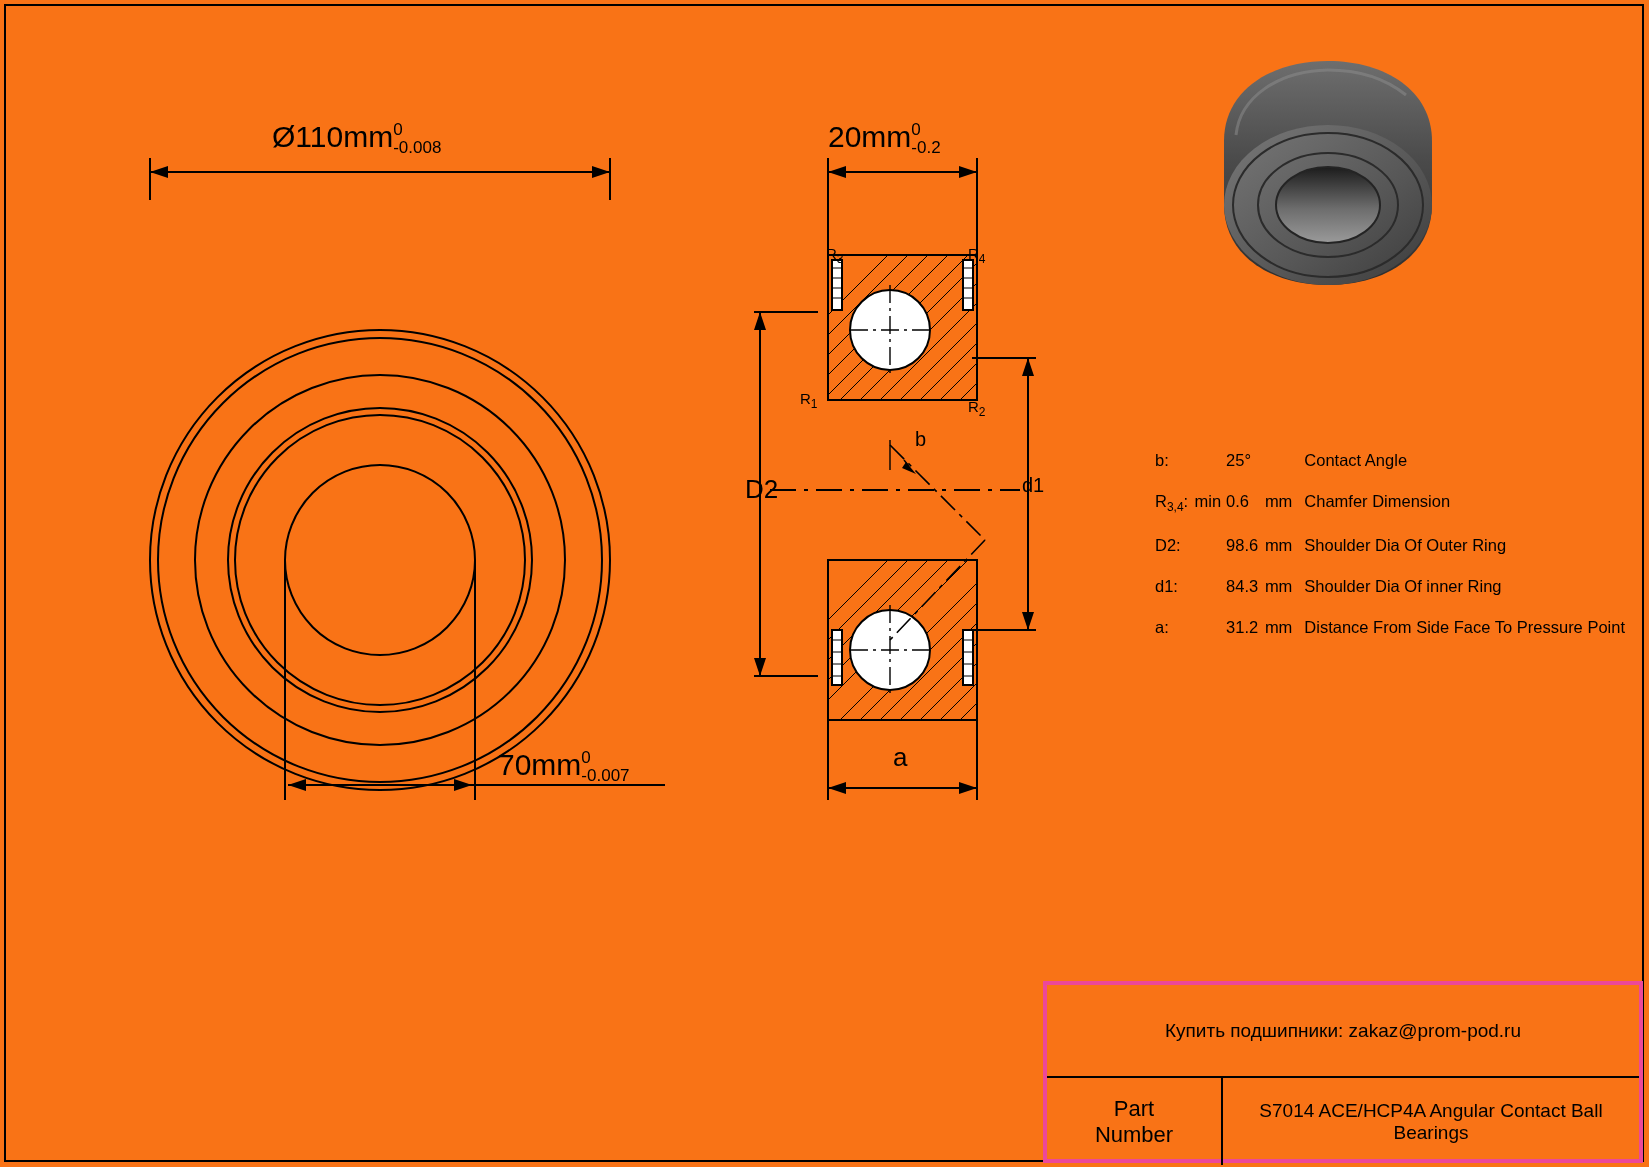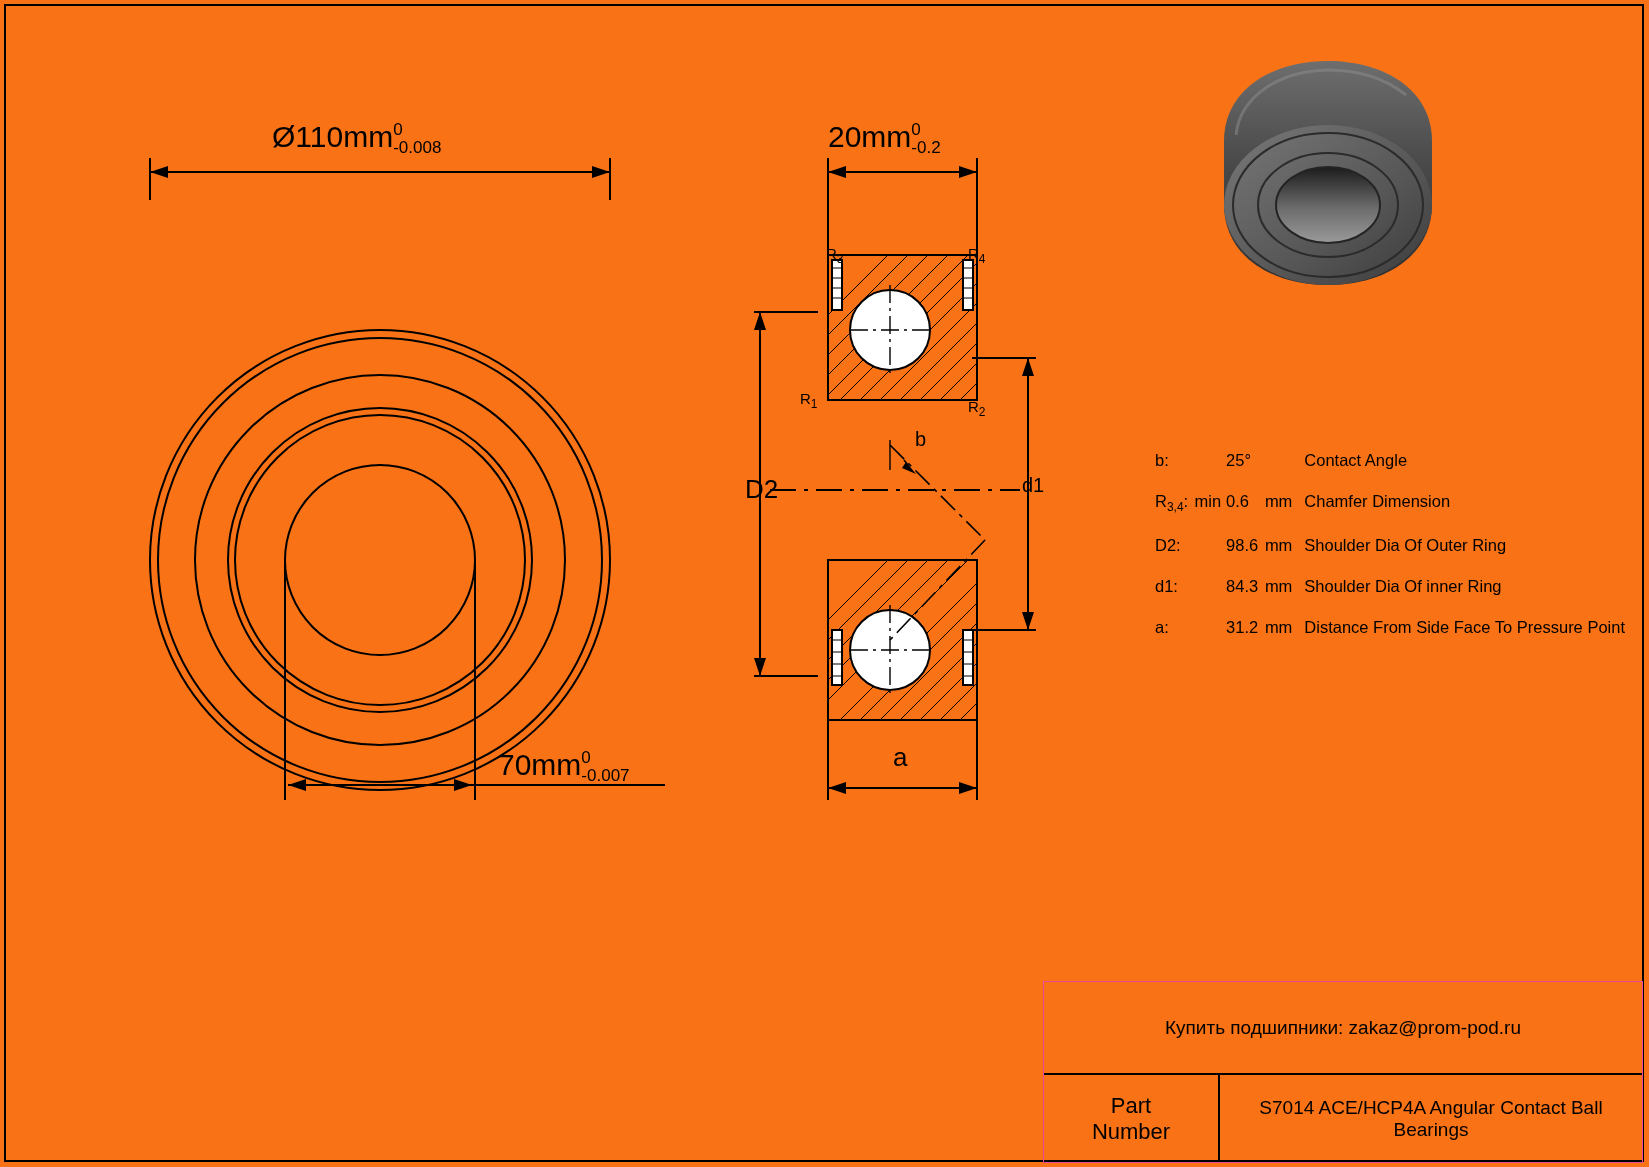--- a/index.html
+++ b/index.html
@@ -67,21 +67,21 @@
   .col-desc { text-align: left; white-space: normal; }
   .sub { font-size: 12px; vertical-align: sub; }
 
   
   .title-block {
     position: absolute;
     left: 1043px;
     top: 981px;
     width: 600px;
     height: 182px;
-    border: 1px solid #ec4899;
+    border: 4px solid #ec4899;
     box-sizing: border-box;
   }
   .tb-row1 {
     position: absolute;
     left: 0; top: 0;
     width: 100%;
     height: 93px;
     border-bottom: 2px solid #000000;
     box-sizing: border-box;
     display: flex;

